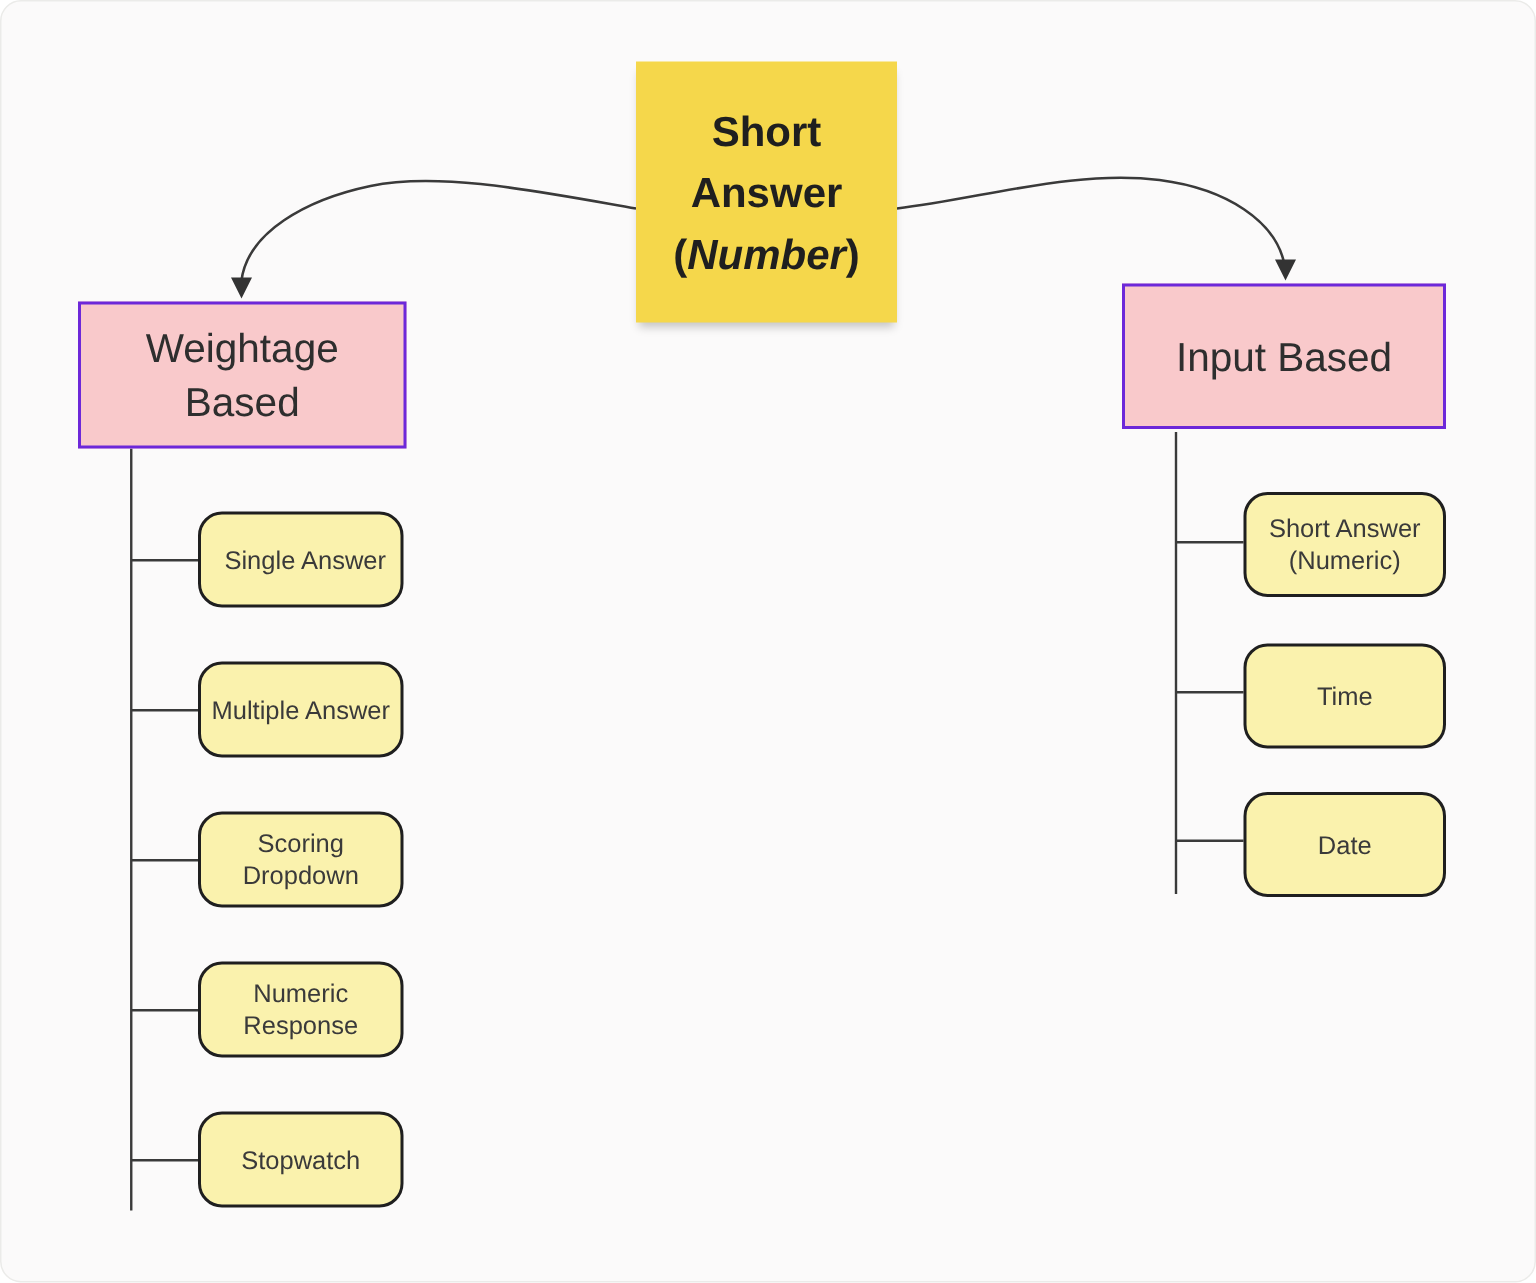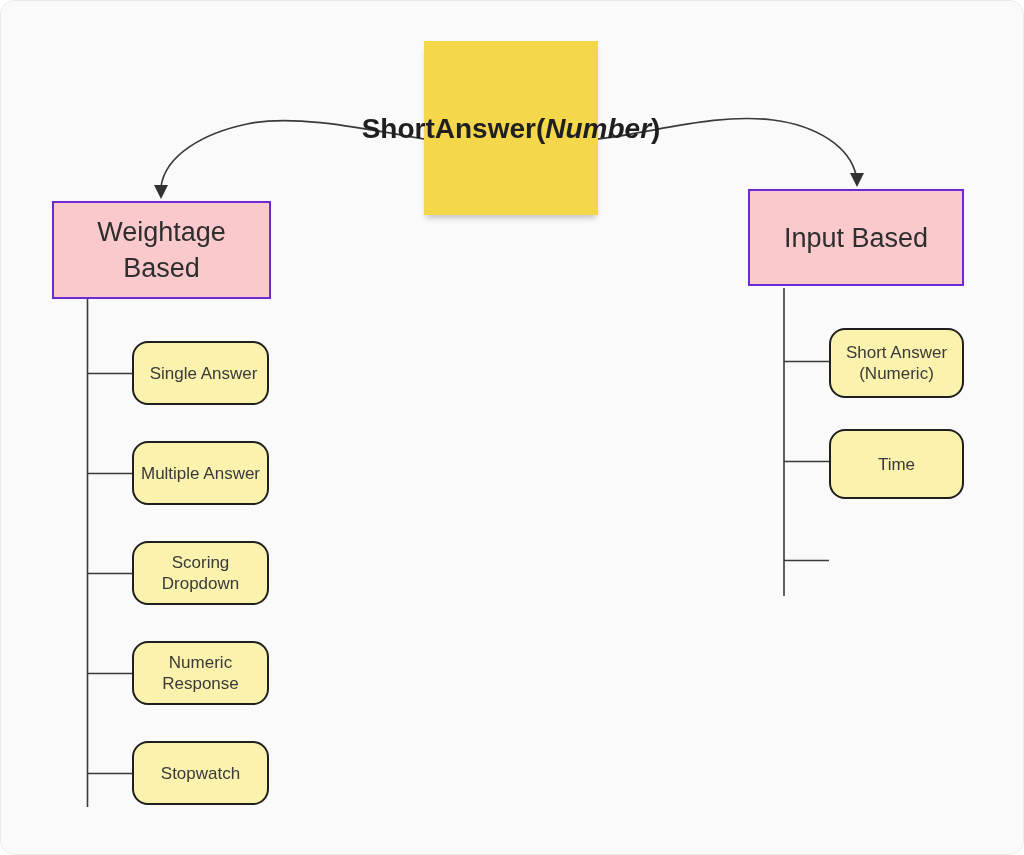--- a/index.html
+++ b/index.html
@@ -23,21 +23,21 @@
   svg.connectors {
     position: absolute;
     left: 0; top: 0;
     width: 1024px;
     height: 855px;
     pointer-events: none;
   }
   .node {
     position: absolute;
     display: flex;
-    flex-direction: row;
+    flex-direction: column;
     align-items: center;
     justify-content: center;
     text-align: center;
     box-sizing: border-box;
   }
   .sticky {
     left: 423px; top: 40px;
     width: 174px; height: 174px;
     background: #F5D74B;
     color: #1f1f1f;
@@ -108,14 +108,15 @@
   <div class="node category cat-right">Input Based</div>
 
   <div class="node leaf leaf-l l0">Single Answer</div>
   <div class="node leaf leaf-l l1">Multiple Answer</div>
   <div class="node leaf leaf-l l2">Scoring Dropdown</div>
   <div class="node leaf leaf-l l3">Numeric Response</div>
   <div class="node leaf leaf-l l4">Stopwatch</div>
 
   <div class="node leaf leaf-r r0">Short Answer (Numeric)</div>
   <div class="node leaf leaf-r r1">Time</div>
+  <div class="node leaf leaf-r r2">Date</div>
 
 </div>
 
 </body></html>

